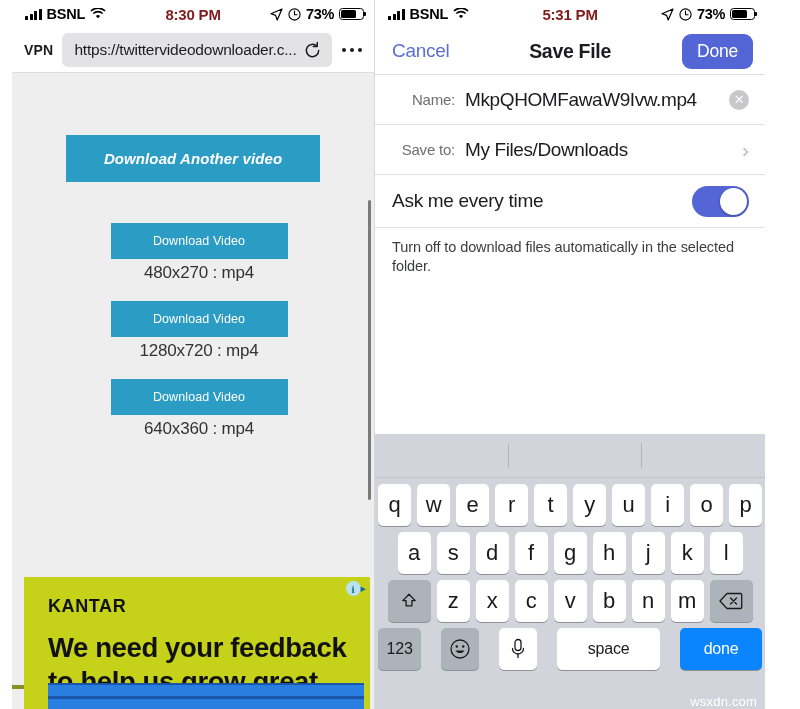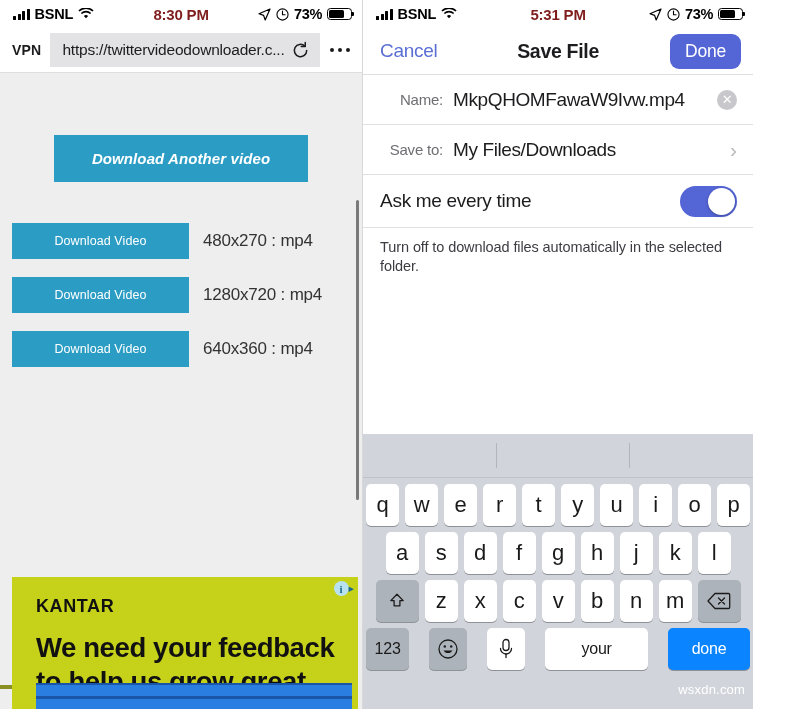--- a/index.html
+++ b/index.html
@@ -2,21 +2,21 @@
 <html><head>
 <meta charset="utf-8">
 <style>
   * { box-sizing: border-box; margin: 0; padding: 0; }
   html, body {
     width: 800px; height: 709px;
     font-family: "Liberation Sans", sans-serif;
     background: #ffffff;
     overflow: hidden;
   }
-  .screens { display: flex; width: 728px; height: 709px; }
+  .screens { display: flex; width: 728px; height: 709px; margin-left: 12px; }
 
   
   .statusbar {
     height: 28px; width: 100%;
     display: flex; align-items: center;
     padding: 0 10px 0 13px;
     background: #ffffff;
     position: relative;
     flex: 0 0 28px;
   }
@@ -55,21 +55,21 @@
     border-right: 1px solid #d8d8d8;
   }
   .browser-bar {
     height: 44px; flex: 0 0 44px;
     display: flex; align-items: center; gap: 9px;
     padding: 0 11px 0 12px;
     background: #ffffff;
   }
   .vpn-label { font-size: 14px; font-weight: 700; color: #1c1c1e; letter-spacing: .2px; }
   .urlfield {
-    flex: 1; height: 34px; background: #e3e3e6; border-radius: 0;
+    flex: 1; height: 34px; background: #e3e3e6; border-radius: 6px;
     display: flex; align-items: center; padding: 0 10px 0 12px; gap: 6px;
     overflow: hidden;
   }
   .urltext {
     flex: 1; font-size: 15.5px; color: #1c1c1e; white-space: nowrap;
     overflow: hidden; letter-spacing: -0.2px;
   }
   .reload-icon { width: 19px; height: 19px; flex: 0 0 19px; }
   .more-dots { display: flex; gap: 3.5px; padding: 4px 1px; }
   .more-dots i { width: 4.5px; height: 4.5px; border-radius: 50%; background: #1c1c1e; display: block; }
@@ -83,23 +83,24 @@
     display: inline-block;
     background: #2b9dc4;
     color: #ffffff;
     font-size: 15px; font-weight: bold; font-style: italic;
     padding: 15px 38px;
     letter-spacing: .1px;
     border: none; cursor: pointer;
   }
   .dl-list { margin-top: 41px; }
   .dl-row {
-    display: flex; align-items: center; gap: 14px;
+    display: flex; align-items: center; gap: 4px;
     margin-bottom: 18px;
     padding-left: 12px;
+    flex-direction: column;
   }
   .dl-btn {
     width: 177px; height: 36px;
     background: #2b9dc4; color: #ffffff;
     font-size: 12.5px; border: none; cursor: pointer;
     display: flex; align-items: center; justify-content: center;
     letter-spacing: .1px;
   }
   .dl-res { font-size: 17px; color: #333333; letter-spacing: -0.2px; }
 
@@ -226,21 +227,21 @@
   }
   .krow.r2 .key { width: 33px; }
   .key.wide { width: 43px; background: #adb3bb; box-shadow: 0 1px 0 #8e9196; }
   .krow.r4 { padding: 6px 3px 0; gap: 20px; }
   .key.num { width: 43px; background: #adb3bb; font-size: 16px; }
   .key.emoji { width: 38px; background: #adb3bb; font-size: 19px; }
   .key.mic { width: 38px; background: #ffffff; font-size: 19px; }
   .key.space { flex: 1; background: #ffffff; font-size: 16px; color: #1a1a1a; }
   .key.done { width: 82px; background: #0b84ff; color: #ffffff; font-size: 16px; }
   .watermark {
-    position: absolute; right: 8px; bottom: 12px;
+    position: absolute; right: 8px; bottom: 0;
     font-size: 13px; color: #ffffff; letter-spacing: .2px;
     font-family: "Liberation Sans", sans-serif;
     pointer-events: none; z-index: 10;
   }
 </style>
 </head>
 <body>
 
 <div class="screens">
 
@@ -469,21 +470,21 @@
             <path d="M6.5 12.5a5.2 5.2 0 0 0 9 0z" fill="#1a1a1a"></path>
           </svg>
         </div>
         <div class="key mic">
           <svg width="16" height="22" viewBox="0 0 16 22">
             <rect x="5" y="1.5" width="6" height="11" rx="3" fill="none" stroke="#1a1a1a" stroke-width="1.3"></rect>
             <path d="M2.5 10.5a5.5 5.5 0 0 0 11 0" fill="none" stroke="#1a1a1a" stroke-width="1.3" stroke-linecap="round"></path>
             <path d="M8 16.2v3.4" stroke="#1a1a1a" stroke-width="1.3" stroke-linecap="round"></path>
           </svg>
         </div>
-        <div class="key space">your</div>
+        <div class="key space">space</div>
         <div class="key done">done</div>
       </div>
     </div>
 
     <div class="watermark">wsxdn.com</div>
   </div>
 
 </div>
 
 </body></html>

